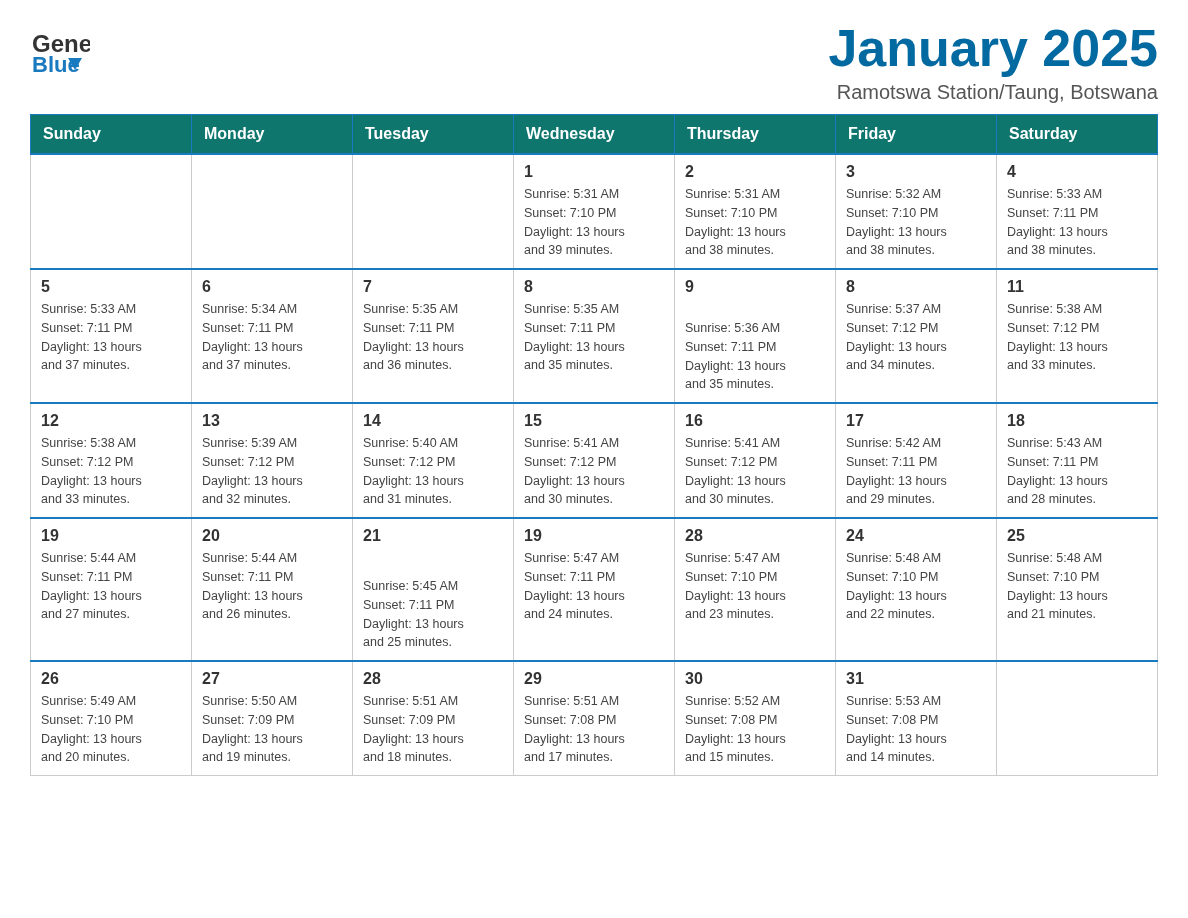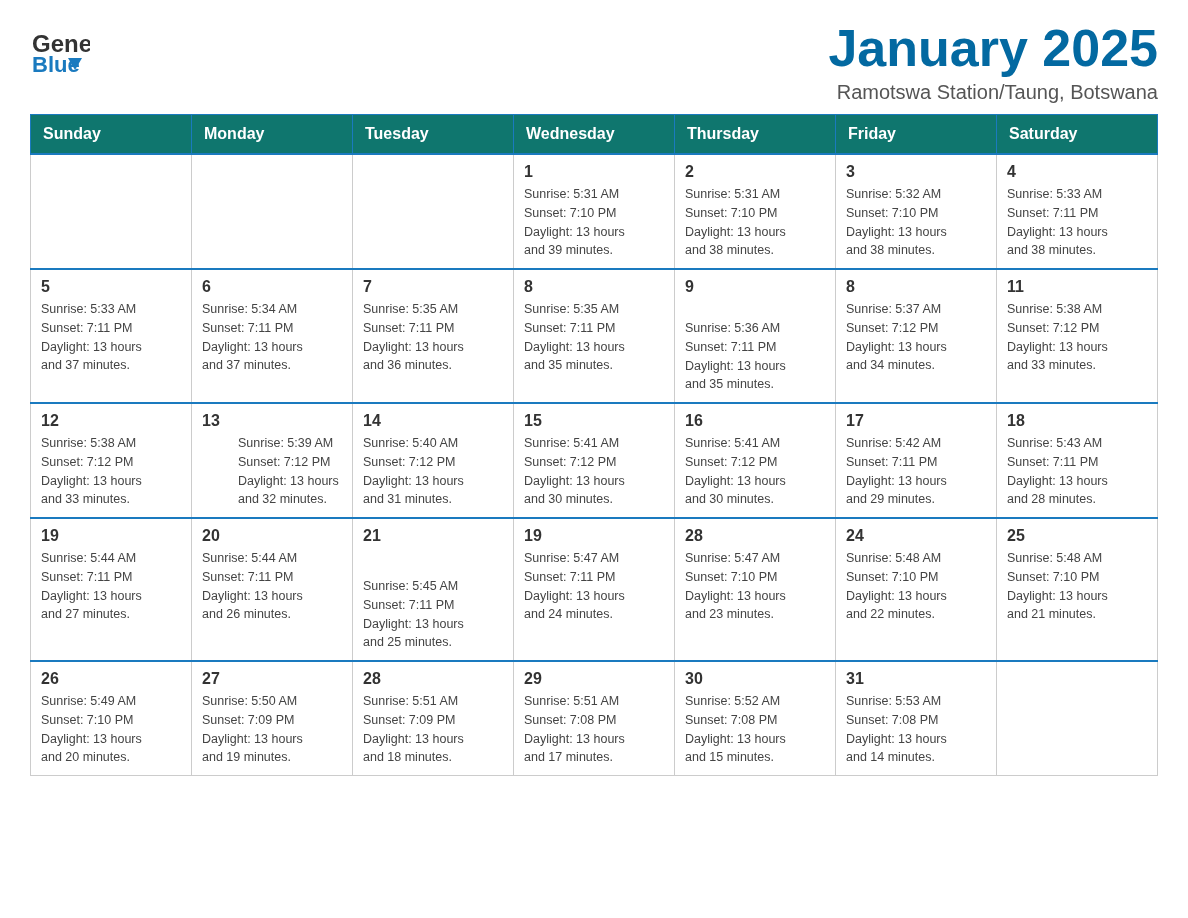--- a/index.html
+++ b/index.html
@@ -201,21 +201,21 @@
       <tr class="week-row">
         <td>
           <span class="day-number">12</span>
           <div class="day-info" style="white-space: pre-line;">Sunrise: 5:38 AM
 Sunset: 7:12 PM
 Daylight: 13 hours
 and 33 minutes.</div>
         </td>
         <td>
           <span class="day-number">13</span>
-          <div class="day-info" style="white-space: pre-line; margin-left: 36px;">Sunrise: 5:39 AM
+          <div class="day-info" style="white-space: pre-line;">Sunrise: 5:39 AM
 Sunset: 7:12 PM
 Daylight: 13 hours
 and 32 minutes.</div>
         </td>
         <td>
           <span class="day-number">14</span>
           <div class="day-info" style="white-space: pre-line;">Sunrise: 5:40 AM
 Sunset: 7:12 PM
 Daylight: 13 hours
 and 31 minutes.</div>

